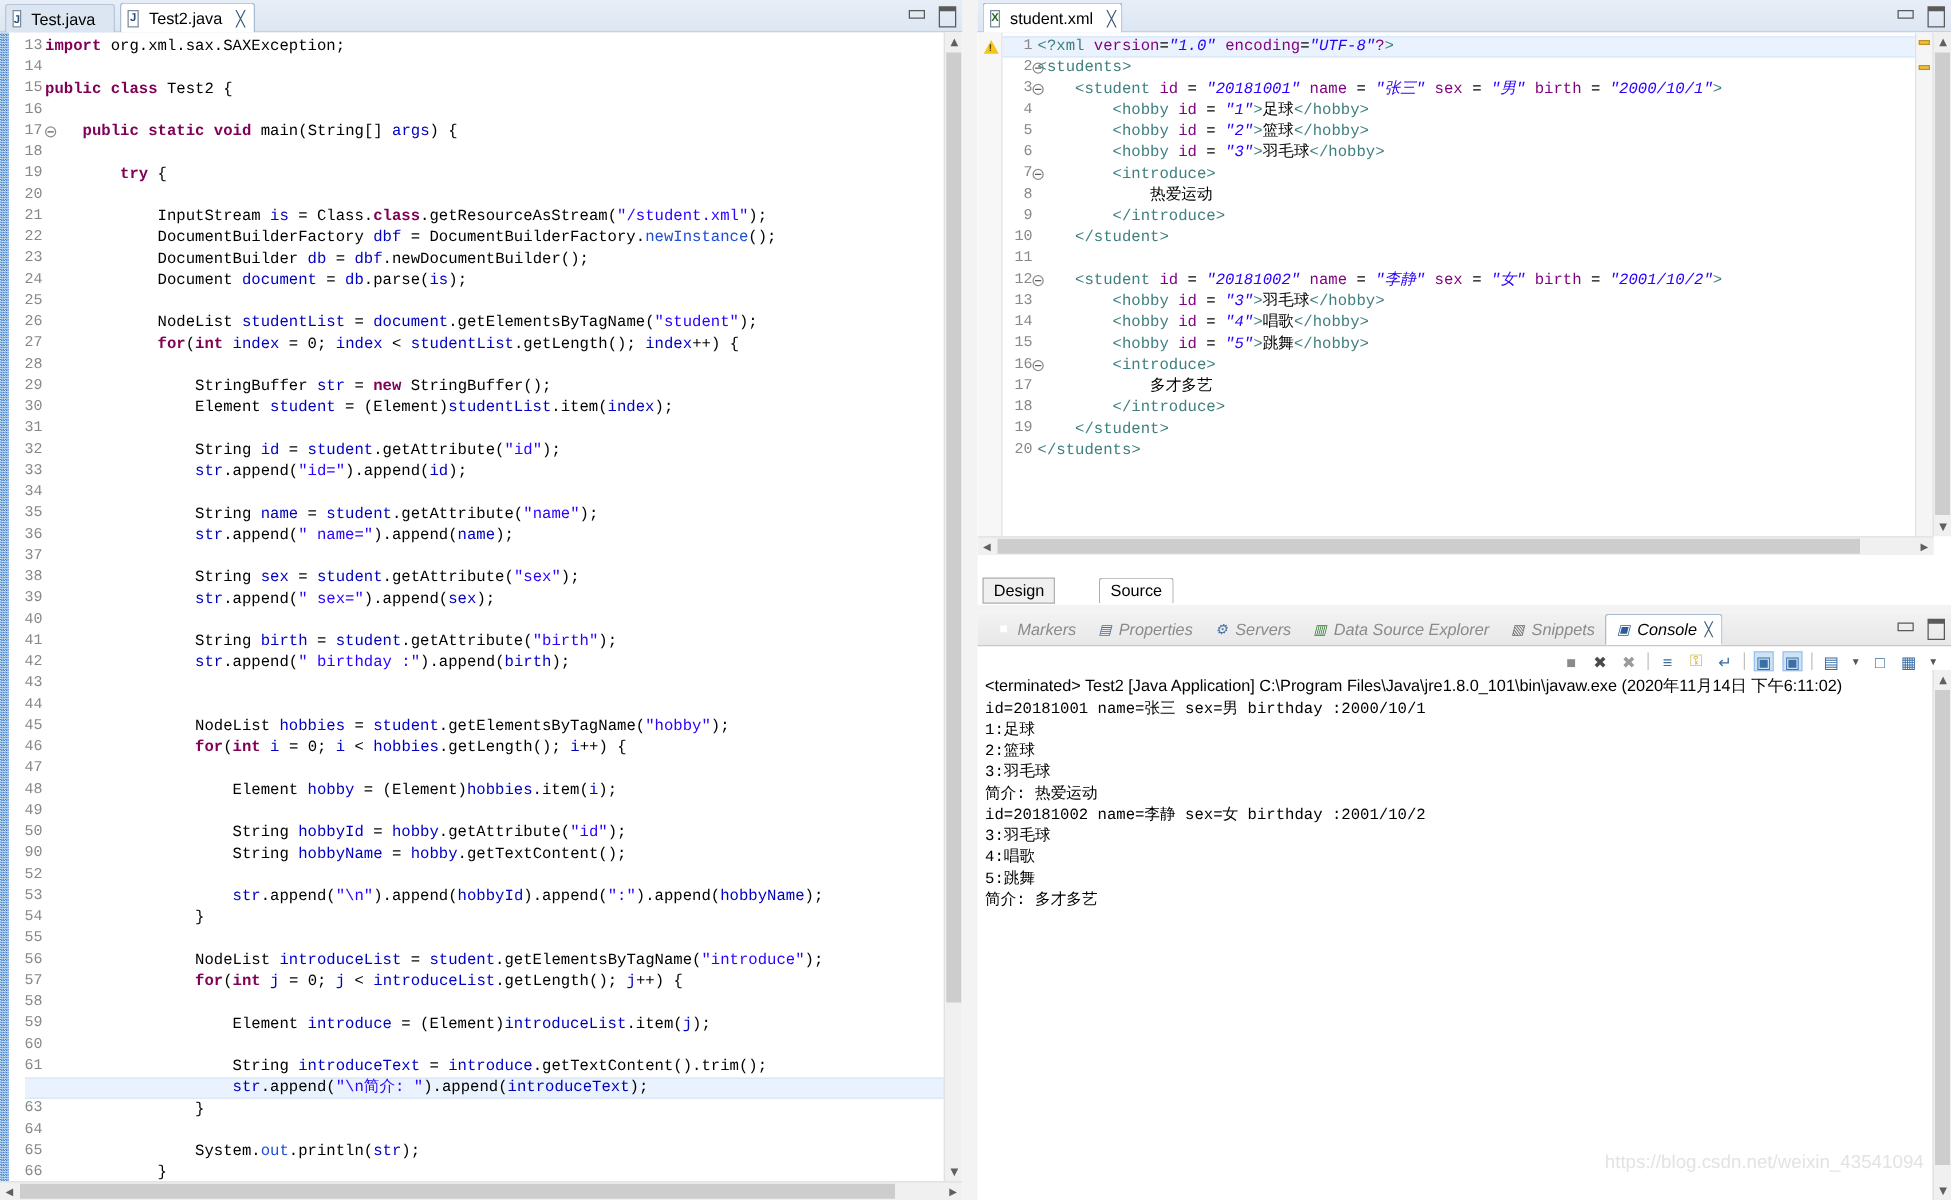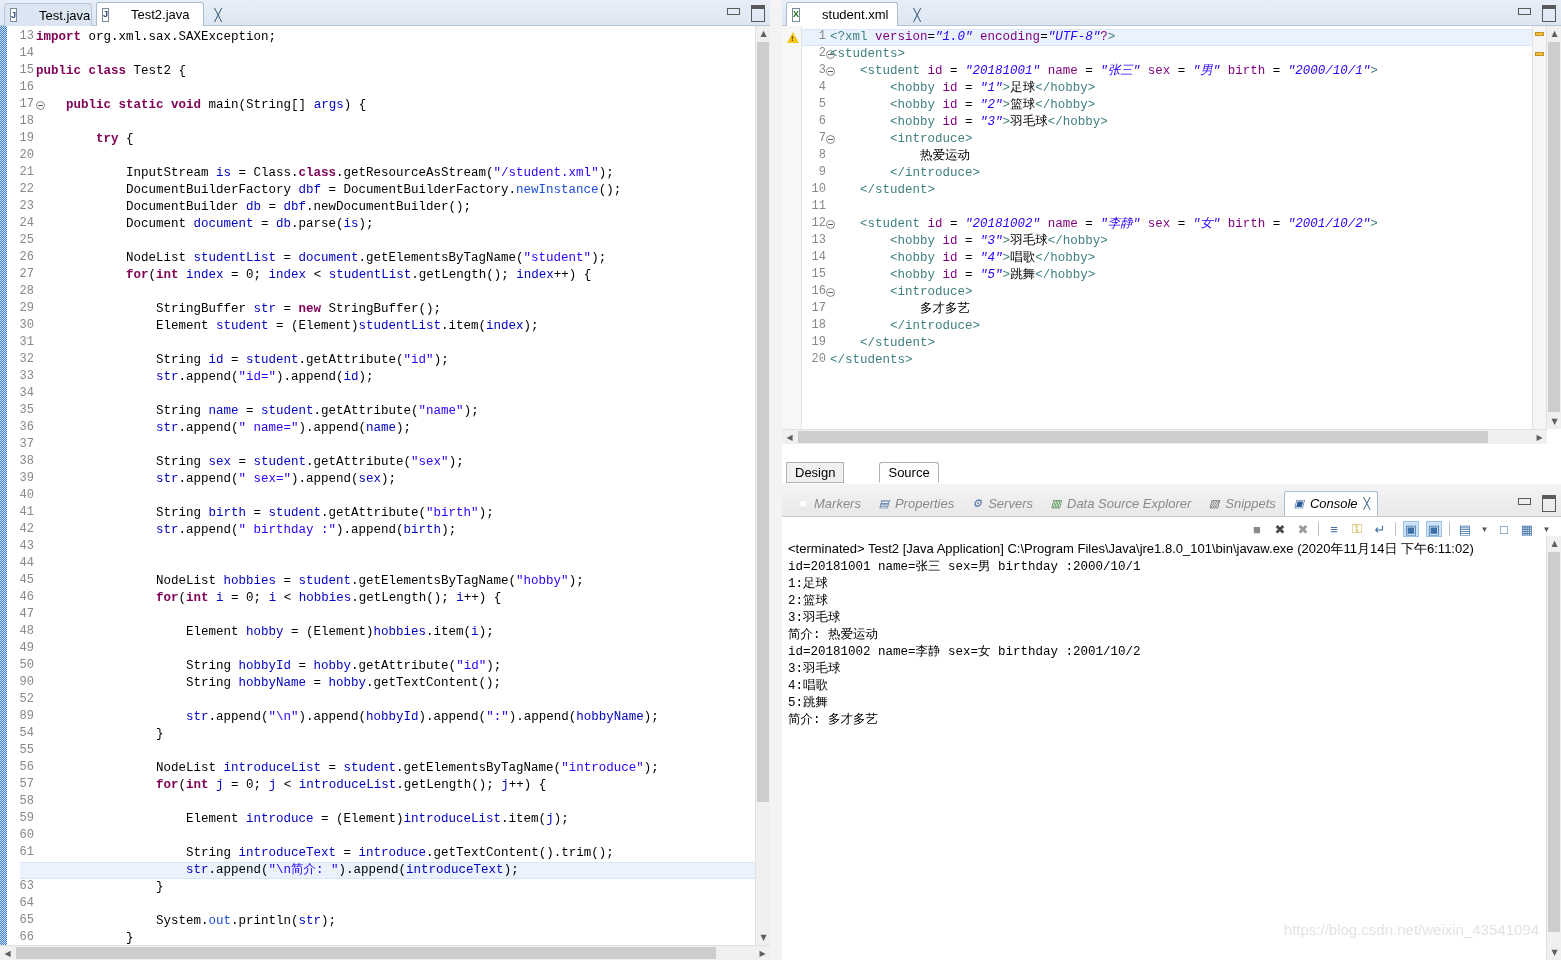--- a/index.html
+++ b/index.html
@@ -40,21 +40,21 @@
     background: #dce6f2;
     border-color: #b8c7da;
     border-radius: 3px 3px 0 0;
   }
   .tab.active {
     background: #ffffff;
     border-color: #a9bcd2;
     border-radius: 3px 3px 0 0;
     top: 2px; height: 24px;
   }
-  .tab .tlabel { margin: 0 22px; }
+  .tab .tlabel { margin: 0 8px; }
   .tab .tclose {
     font-size: 12px; color: #3b5a7a; margin-left: 3px;
     font-family: "DejaVu Sans", sans-serif;
   }
 
   
   .ficon {
     width: 13px; height: 14px;
     display: inline-flex; align-items: center; justify-content: center;
     font-size: 9px; font-weight: bold;
@@ -341,21 +341,21 @@
           <div class="ln">43</div>
           <div class="ln">44</div>
           <div class="ln">45</div>
           <div class="ln">46</div>
           <div class="ln">47</div>
           <div class="ln">48</div>
           <div class="ln">49</div>
           <div class="ln">50</div>
           <div class="ln">90</div>
           <div class="ln">52</div>
-          <div class="ln">89</div>
+          <div class="ln">53</div>
           <div class="ln">54</div>
           <div class="ln">55</div>
           <div class="ln">56</div>
           <div class="ln">57</div>
           <div class="ln">58</div>
           <div class="ln">59</div>
           <div class="ln">60</div>
           <div class="ln">61</div>
           <div class="ln">62</div>
           <div class="ln">63</div>

